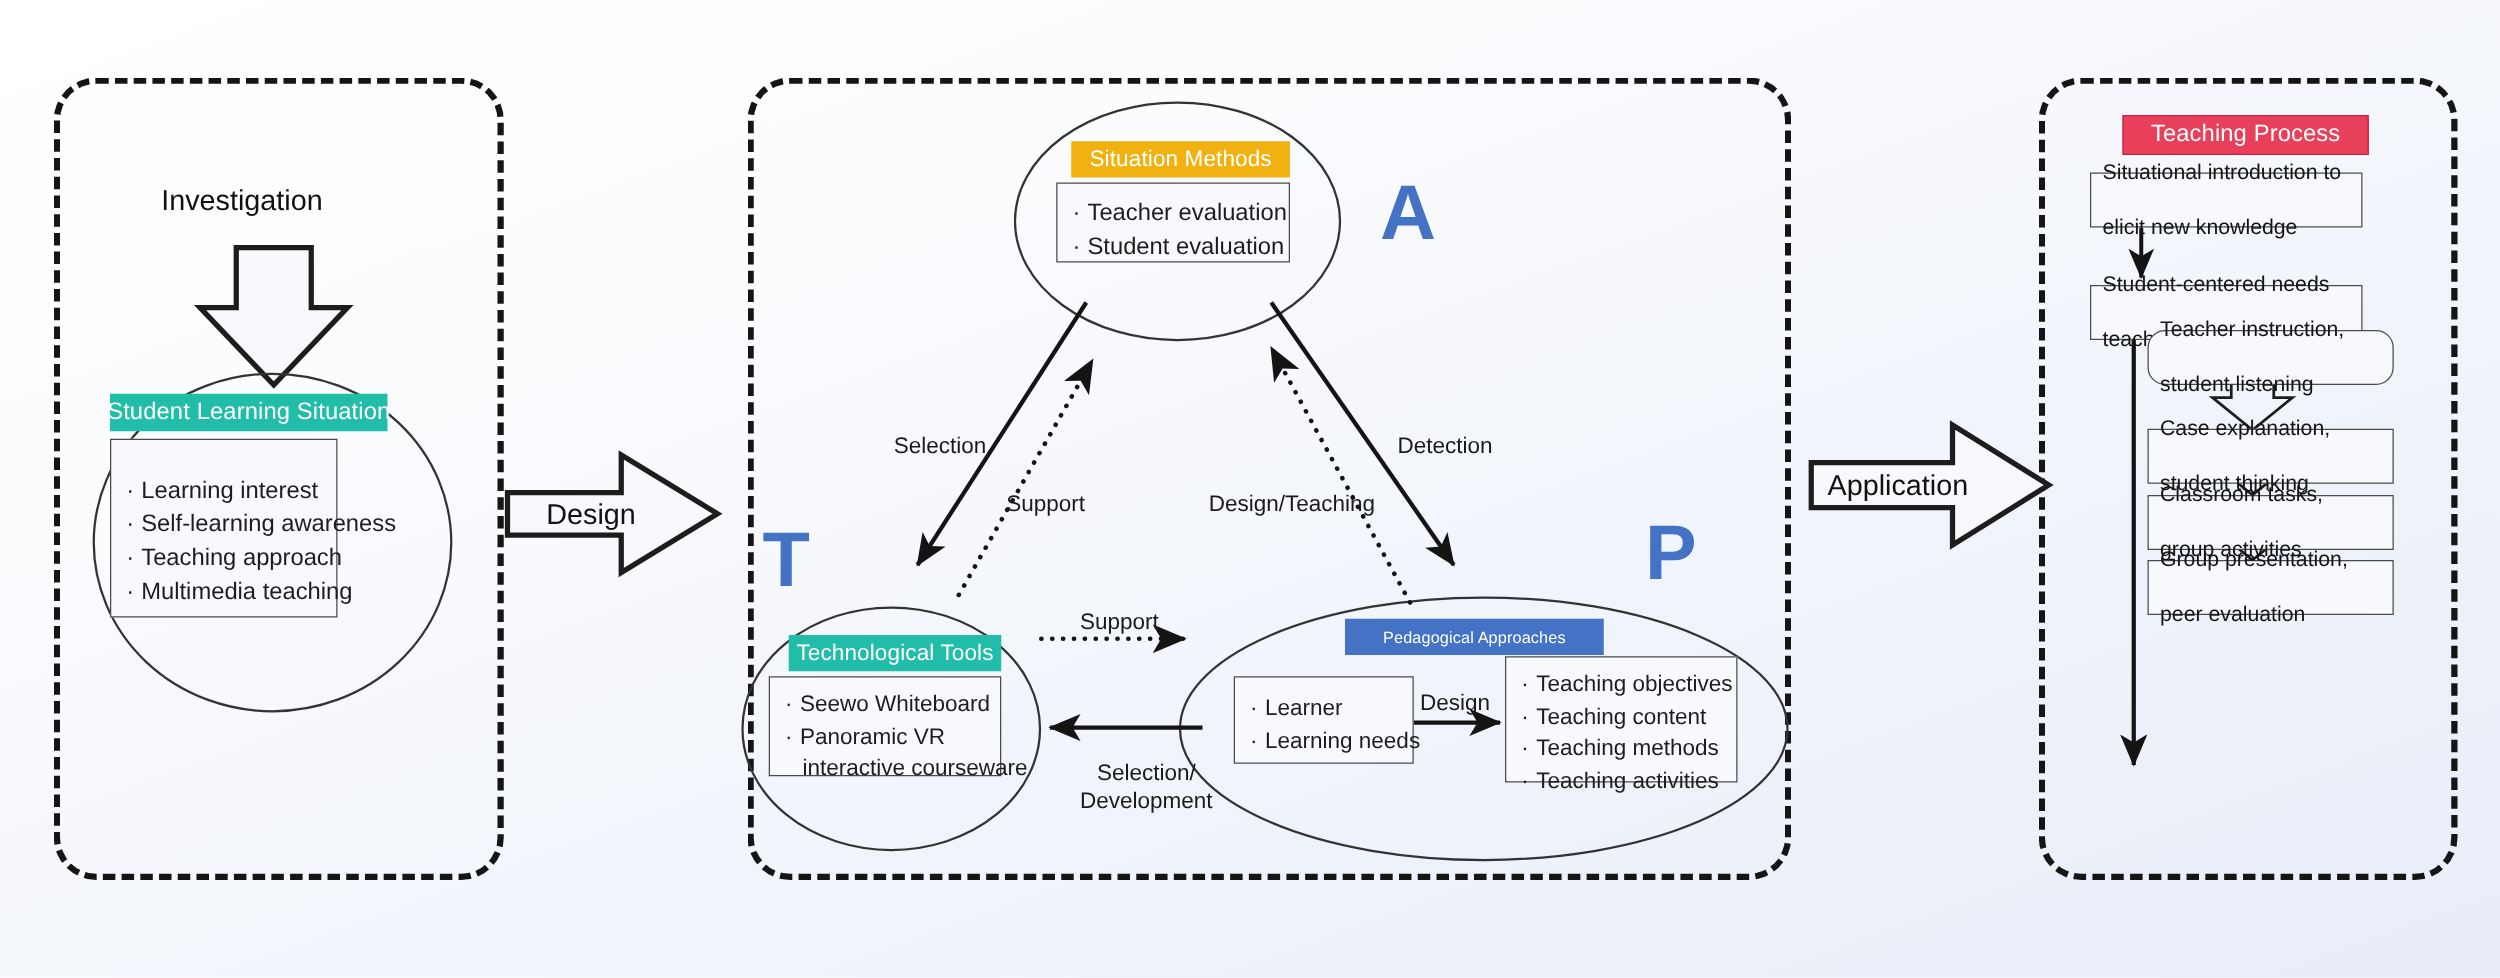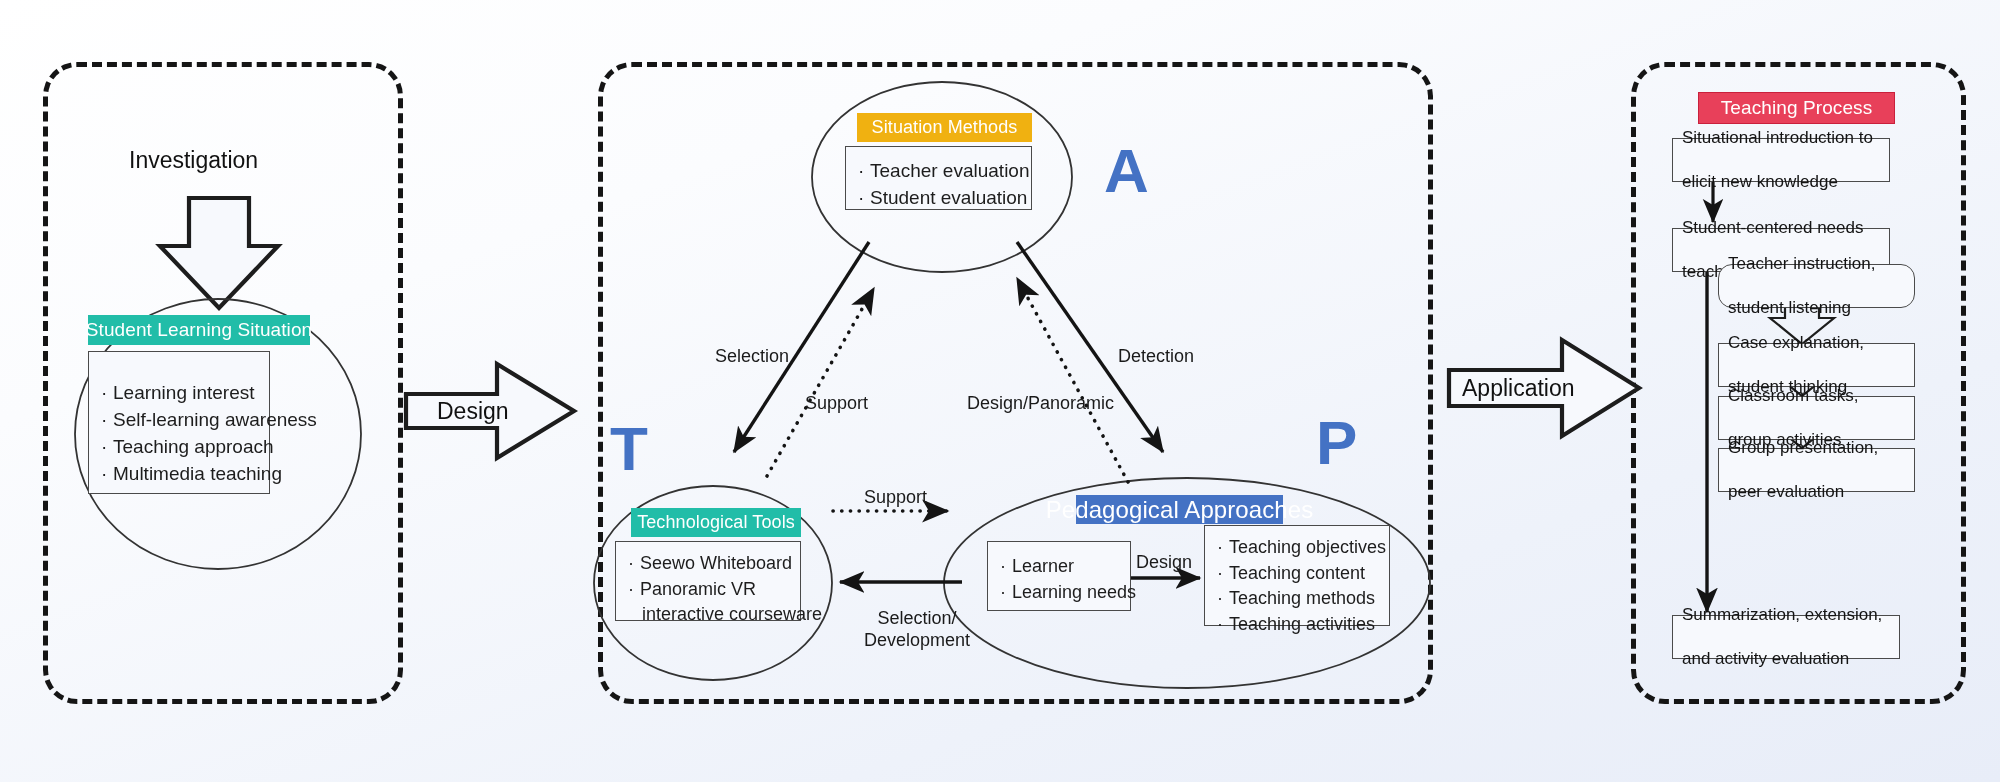--- a/index.html
+++ b/index.html
@@ -143,41 +143,41 @@
   <div class="chip teal" style="left:631px;top:508px;width:170px;height:29px;font-size:18px;">Technological Tools</div>
   <div class="bbox" style="left:615px;top:541px;width:186px;height:80px;padding-top:9px;font-size:18px;">
     <ul>
       <li><span class="dot">·</span><span>Seewo Whiteboard</span></li>
       <li><span class="dot">·</span><span>Panoramic VR</span>
         <span class="cont">interactive courseware</span>
       </li>
     </ul>
   </div>
 
-  <div class="chip blue" style="left:1076px;top:495px;width:207px;height:29px;font-size:24px;">Pedagogical Approaches</div>
+  <div class="chip blue" style="left:1076px;top:495px;width:207px;height:29px;font-size:13px;">Pedagogical Approaches</div>
   <div class="bbox" style="left:987px;top:541px;width:144px;height:70px;padding-top:12px;font-size:18px;">
     <ul>
       <li><span class="dot">·</span><span>Learner</span></li>
       <li><span class="dot">·</span><span>Learning needs</span></li>
     </ul>
   </div>
   <div class="elabel" style="left:1136px;top:552px;font-size:18px;">Design</div>
   <div class="bbox" style="left:1204px;top:525px;width:186px;height:101px;padding-top:9px;font-size:18px;">
     <ul>
       <li><span class="dot">·</span><span>Teaching objectives</span></li>
       <li><span class="dot">·</span><span>Teaching content</span></li>
       <li><span class="dot">·</span><span>Teaching methods</span></li>
       <li><span class="dot">·</span><span>Teaching activities</span></li>
     </ul>
   </div>
 
   <div class="elabel" style="left:715px;top:346px;">Selection</div>
   <div class="elabel" style="left:805px;top:393px;">Support</div>
   <div class="elabel" style="left:1118px;top:346px;">Detection</div>
-  <div class="elabel" style="left:967px;top:393px;">Design/Panoramic</div>
+  <div class="elabel" style="left:967px;top:393px;">Design/Teaching</div>
   <div class="elabel" style="left:864px;top:487px;">Support</div>
   <div class="elabel c2" style="left:864px;top:608px;">
     <span>Selection/</span><br>
     <span>Development</span>
   </div>
 
   <div class="chip red" style="left:1698px;top:92px;width:197px;height:32px;">Teaching Process</div>
 
   <div class="step" style="left:1672px;top:138px;width:218px;height:44px;">
     <span>
@@ -214,20 +214,14 @@
     </span>
   </div>
 
   <div class="step" style="left:1718px;top:448px;width:197px;height:44px;">
     <span>
       <span>Group presentation,</span><br>
       <span>peer evaluation</span>
     </span>
   </div>
 
-  <div class="step" style="left:1672px;top:615px;width:228px;height:44px;">
-    <span>
-      <span>Summarization, extension,</span><br>
-      <span>and activity evaluation</span>
-    </span>
-  </div>
 
 </div>
 
 </body></html>

